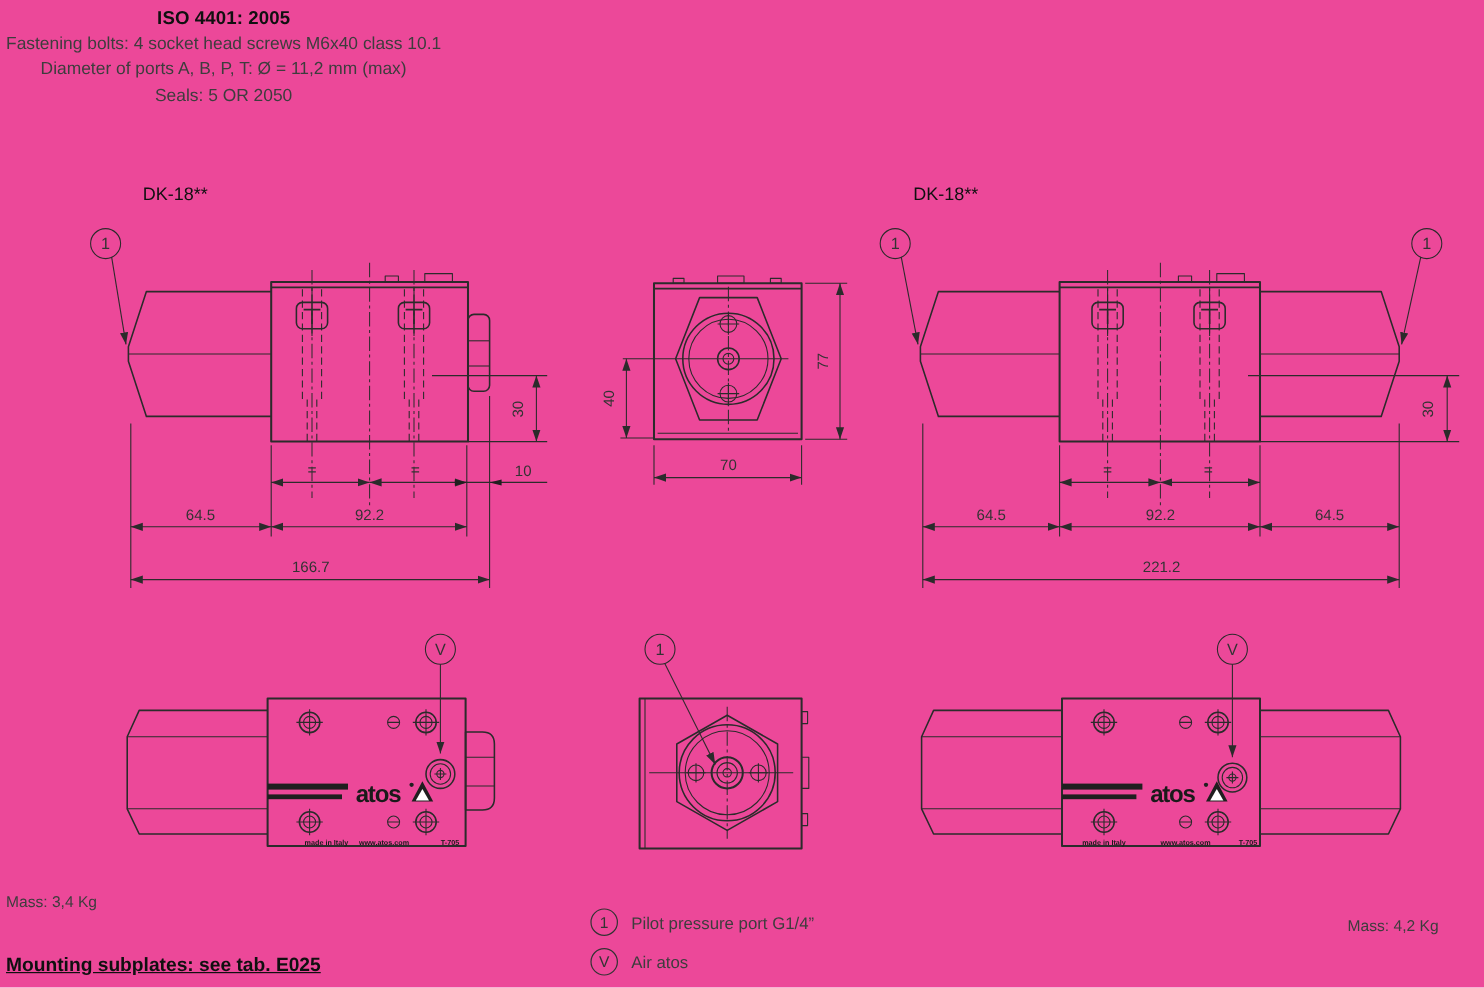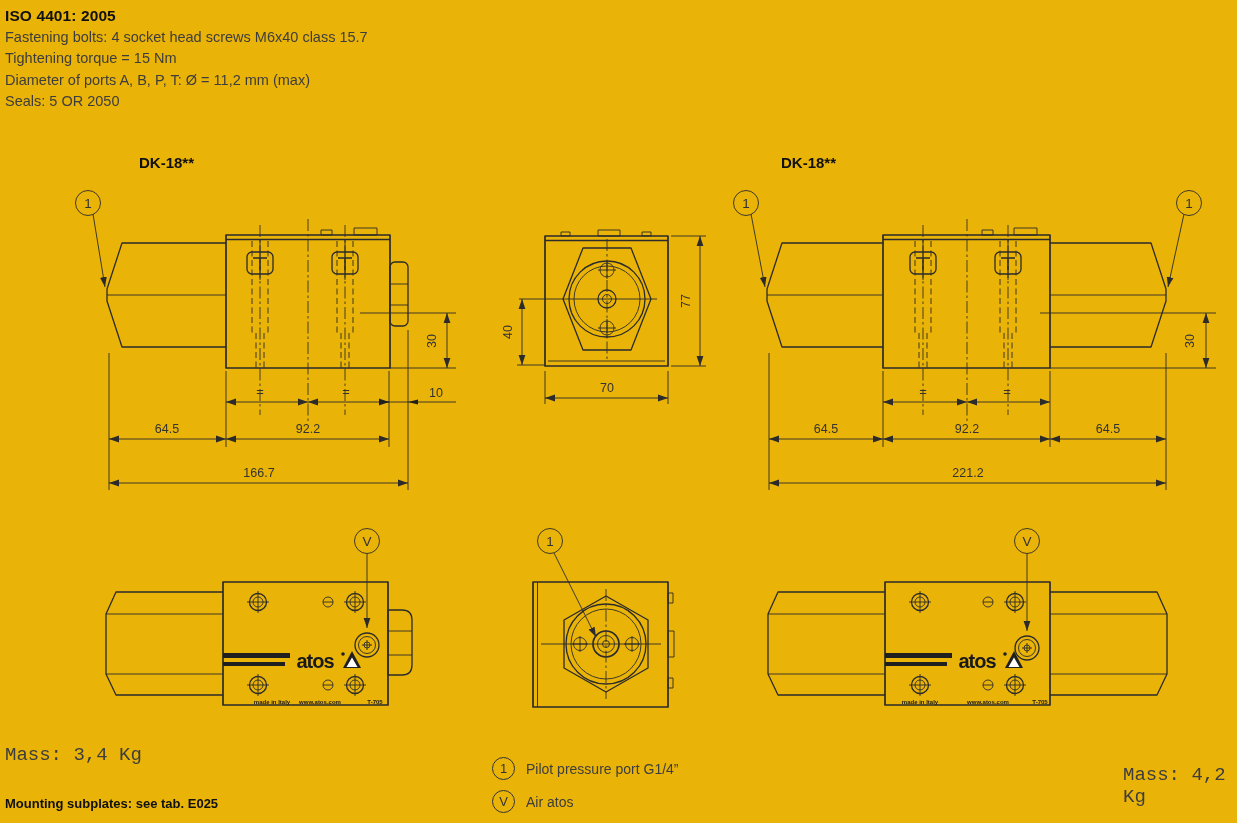--- a/index.html
+++ b/index.html
@@ -1,23 +1,23 @@
 <!DOCTYPE html>
 <html><head>
 <meta charset="utf-8">
 <style>
   html,body{margin:0;padding:0;background:#fff;}
-  .canvas{position:relative;width:1237px;height:823px;background:#eab308;overflow:hidden;
-          font-family:"Liberation Sans",sans-serif;color:#111;}
+  .canvas{position:relative;width:1237px;height:823px;background:#ec4899;overflow:hidden;
+          font-family:"Liberation Sans",sans-serif;color:#111;text-align:center;}
   .abs{position:absolute;}
   .hdr-bold{font-weight:bold;font-size:15.5px;line-height:21.5px;color:#101010;letter-spacing:.1px;}
   .hdr-reg{font-size:14.5px;line-height:21.5px;color:#3d3d3d;}
-  .dwg-title{font-weight:bold;font-size:15px;color:#101010;margin-left:20px;}
-  .mass{font-size:19px;color:#3d3d3d;font-family:Liberation Mono, monospace;}
-  .footer-bold{font-weight:bold;font-size:13px;color:#101010;}
+  .dwg-title{font-weight:normal;font-size:15px;color:#101010;}
+  .mass{font-size:13px;color:#3d3d3d;}
+  .footer-bold{font-weight:bold;font-size:16px;color:#101010;text-decoration:underline;}
   .legend-row{display:flex;align-items:center;margin-bottom:10px;}
   .legend-sym{display:inline-flex;align-items:center;justify-content:center;width:21px;height:21px;
               border:1.6px solid #333;border-radius:50%;font-size:13px;color:#333;margin-right:11px;flex:0 0 auto;}
   .legend-lbl{font-size:14px;color:#3d3d3d;}
   
   svg{display:block;}
   svg text{font-family:"Liberation Sans",sans-serif;}
   .ln{stroke:#2b2b2b;fill:none;stroke-width:1.3;stroke-linejoin:round;}
   .ln2{stroke-width:1.7;}
   .thin{stroke-width:0.9;}
@@ -31,22 +31,21 @@
   .brandtxt{font-size:20px;font-weight:bold;fill:#1a1a1a;letter-spacing:-1px;}
   .fillink{fill:#1f1f1f;stroke:none;}
 </style>
 </head>
 <body>
 
 <div class="canvas">
 
   <div class="abs" style="left:5px;top:5px;">
     <div class="hdr-bold">ISO 4401: 2005</div>
-    <div class="hdr-reg">Fastening bolts: 4 socket head screws M6x40 class 15.7</div>
-    <div class="hdr-reg">Tightening torque = 15 Nm</div>
+    <div class="hdr-reg">Fastening bolts: 4 socket head screws M6x40 class 10.1</div>
     <div class="hdr-reg">Diameter of ports A, B, P, T: Ø = 11,2 mm (max)</div>
     <div class="hdr-reg">Seals: 5 OR 2050</div>
   </div>
 
   <div class="abs dwg-title" style="left:119px;top:154px;">DK-18**</div>
   <div class="abs dwg-title" style="left:761px;top:154px;">DK-18**</div>
 
   <svg class="abs" style="left:70px;top:185px;" width="395" height="310" viewBox="0 0 395 310">
     <defs>
       <marker id="arr" markerWidth="11" markerHeight="9" refX="10" refY="4" orient="auto-start-reverse" markerUnits="userSpaceOnUse">

